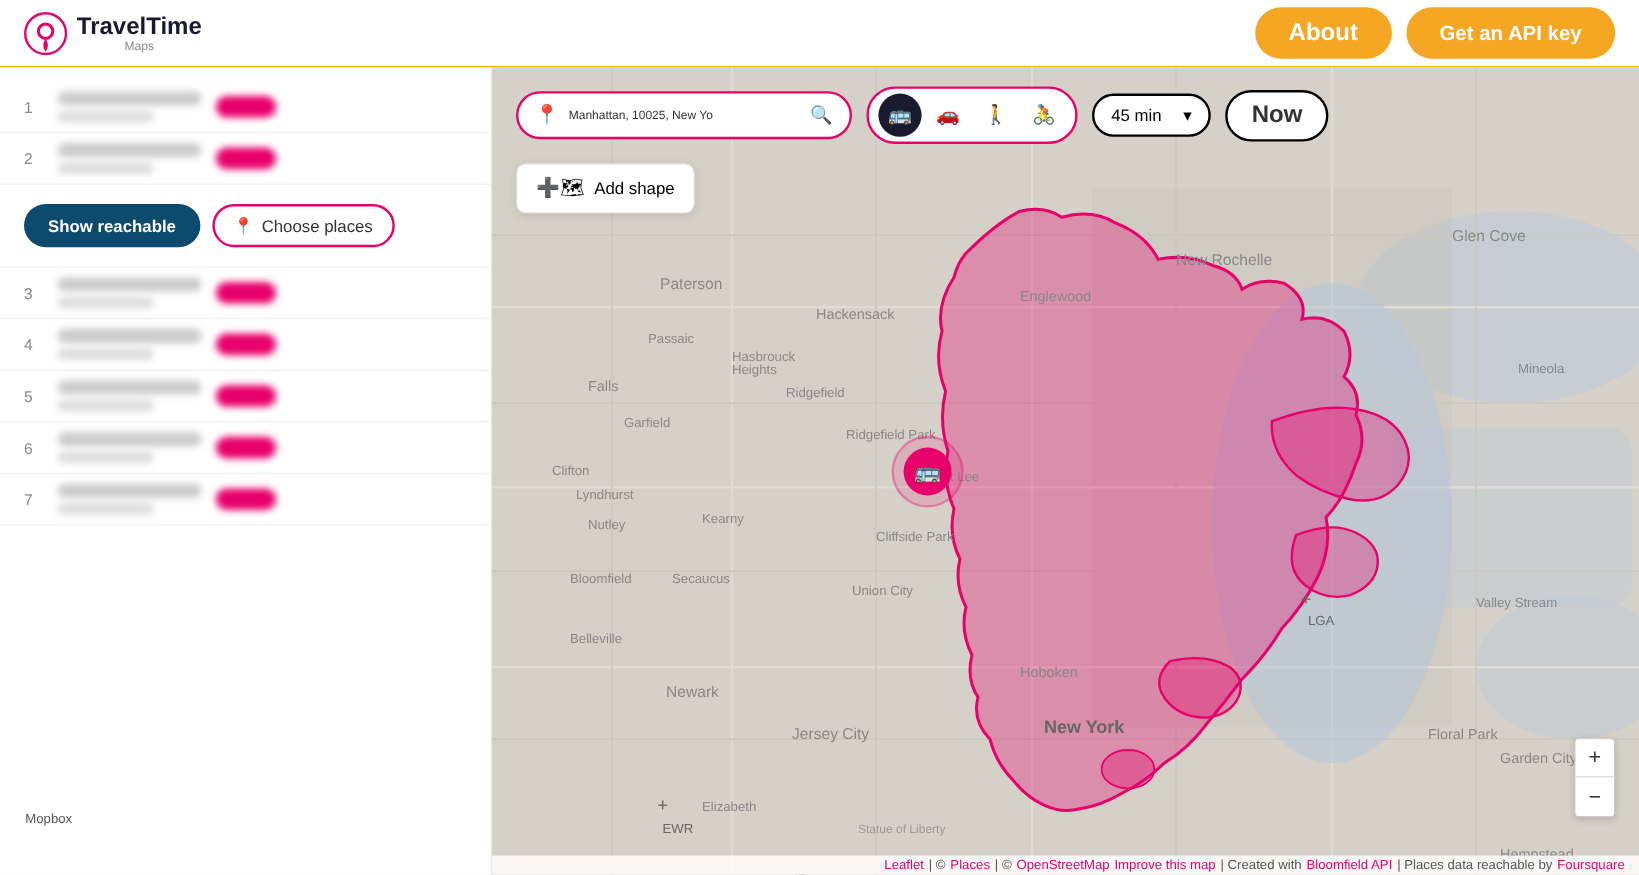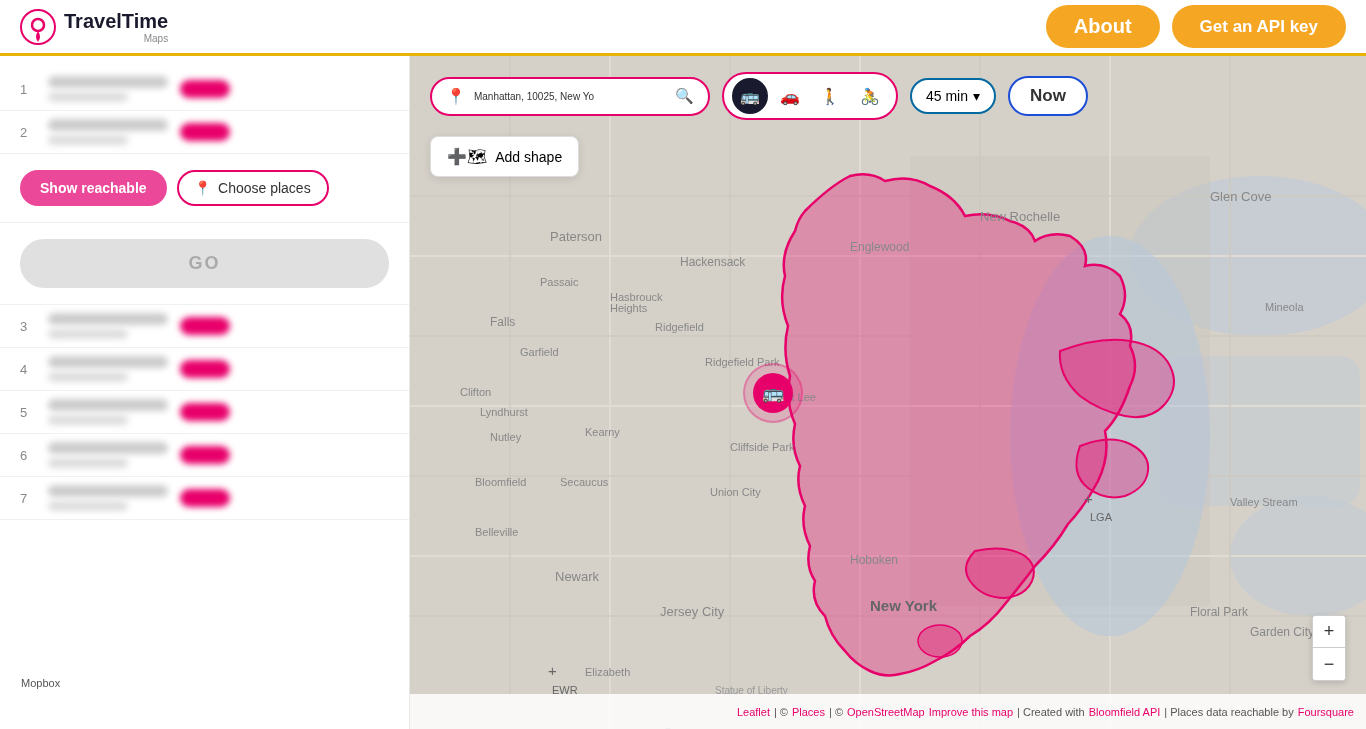--- a/index.html
+++ b/index.html
@@ -2,42 +2,42 @@
 <html><head>
   <meta charset="utf-8">
   <style>
     * { margin: 0; padding: 0; box-sizing: border-box; }
     body { font-family: -apple-system, BlinkMacSystemFont, 'Segoe UI', Arial, sans-serif; width: 1366px; height: 729px; overflow: hidden; display: flex; flex-direction: column; }
 
     
     .header {
       height: 56px;
       background: #fff;
-      border-bottom: 3px solid #eab308;
+      border-bottom: 1px solid #eab308;
       display: flex;
       align-items: center;
       justify-content: space-between;
       padding: 0 20px;
       z-index: 100;
       flex-shrink: 0;
     }
     .logo-area {
       display: flex;
       align-items: center;
       gap: 8px;
     }
     .logo-icon {
       width: 36px;
       height: 36px;
     }
     .logo-sub {
       font-size: 10px;
       color: #888;
       display: block;
-      text-align: right;
+      text-align: center;
       font-weight: 400;
     }
     .header-buttons {
       display: flex;
       gap: 12px;
     }
     .btn-about {
       background: #f5a623;
       color: #fff;
       border: none;
@@ -104,21 +104,21 @@
 
     
     .reachable-section {
       padding: 16px 20px;
       display: flex;
       align-items: center;
       gap: 10px;
       border-bottom: 1px solid #f0f0f0;
     }
     .btn-show-reachable {
-      background: #ec4899;
+      background: #0c4a6e;
       color: #fff;
       border: none;
       border-radius: 24px;
       padding: 10px 20px;
       font-size: 14px;
       font-weight: 600;
       cursor: pointer;
       white-space: nowrap;
     }
     .choose-places-btn {
@@ -235,41 +235,41 @@
     }
     .transport-btn.active {
       background: #1a1a2e;
       color: #fff;
     }
 
     .time-selector {
       display: flex;
       align-items: center;
       background: #fff;
-      border: 2px solid #0369a1;
+      border: 2px solid #000000;
       border-radius: 28px;
       padding: 8px 14px;
-      gap: 5px;
+      gap: 18px;
       font-size: 14px;
       cursor: pointer;
     }
     .time-selector select {
       border: none;
       outline: none;
       font-size: 14px;
       background: transparent;
       cursor: pointer;
     }
 
     .now-btn {
       background: #fff;
-      border: 2px solid #1d4ed8;
+      border: 2px solid #000000;
       border-radius: 28px;
       padding: 8px 20px;
-      font-size: 17px;
+      font-size: 20px;
       font-weight: 600;
       cursor: pointer;
       color: #333;
     }
 
     
     .add-shape-btn {
       position: absolute;
       top: 80px;
       left: 20px;
@@ -317,21 +317,21 @@
       border-bottom: 1px solid #ccc;
     }
     .zoom-btn:last-child { border-bottom: none; }
 
     
     .attribution {
       position: absolute;
       bottom: 0;
       left: 0;
       right: 0;
-      height: 35px;
+      height: 16px;
       background: rgba(255,255,255,0.85);
       display: flex;
       align-items: center;
       justify-content: flex-end;
       padding: 0 12px;
       font-size: 11px;
       color: #555;
       gap: 4px;
       z-index: 10;
     }
@@ -439,23 +439,20 @@
     </div>
 
     <div class="reachable-section">
       <button class="btn-show-reachable">Show reachable</button>
       <button class="choose-places-btn">
         <span class="pin-icon">📍</span>
         <span>Choose places</span>
       </button>
     </div>
 
-    <div class="go-section">
-      <button class="btn-go">GO</button>
-    </div>
 
     <div class="sidebar-numbered-item">
       <span class="item-number">3</span>
       <div class="sidebar-item-left">
         <div class="sidebar-item-name"></div>
         <div class="sidebar-item-sub"></div>
       </div>
       <div class="sidebar-item-badge"></div>
     </div>
 

